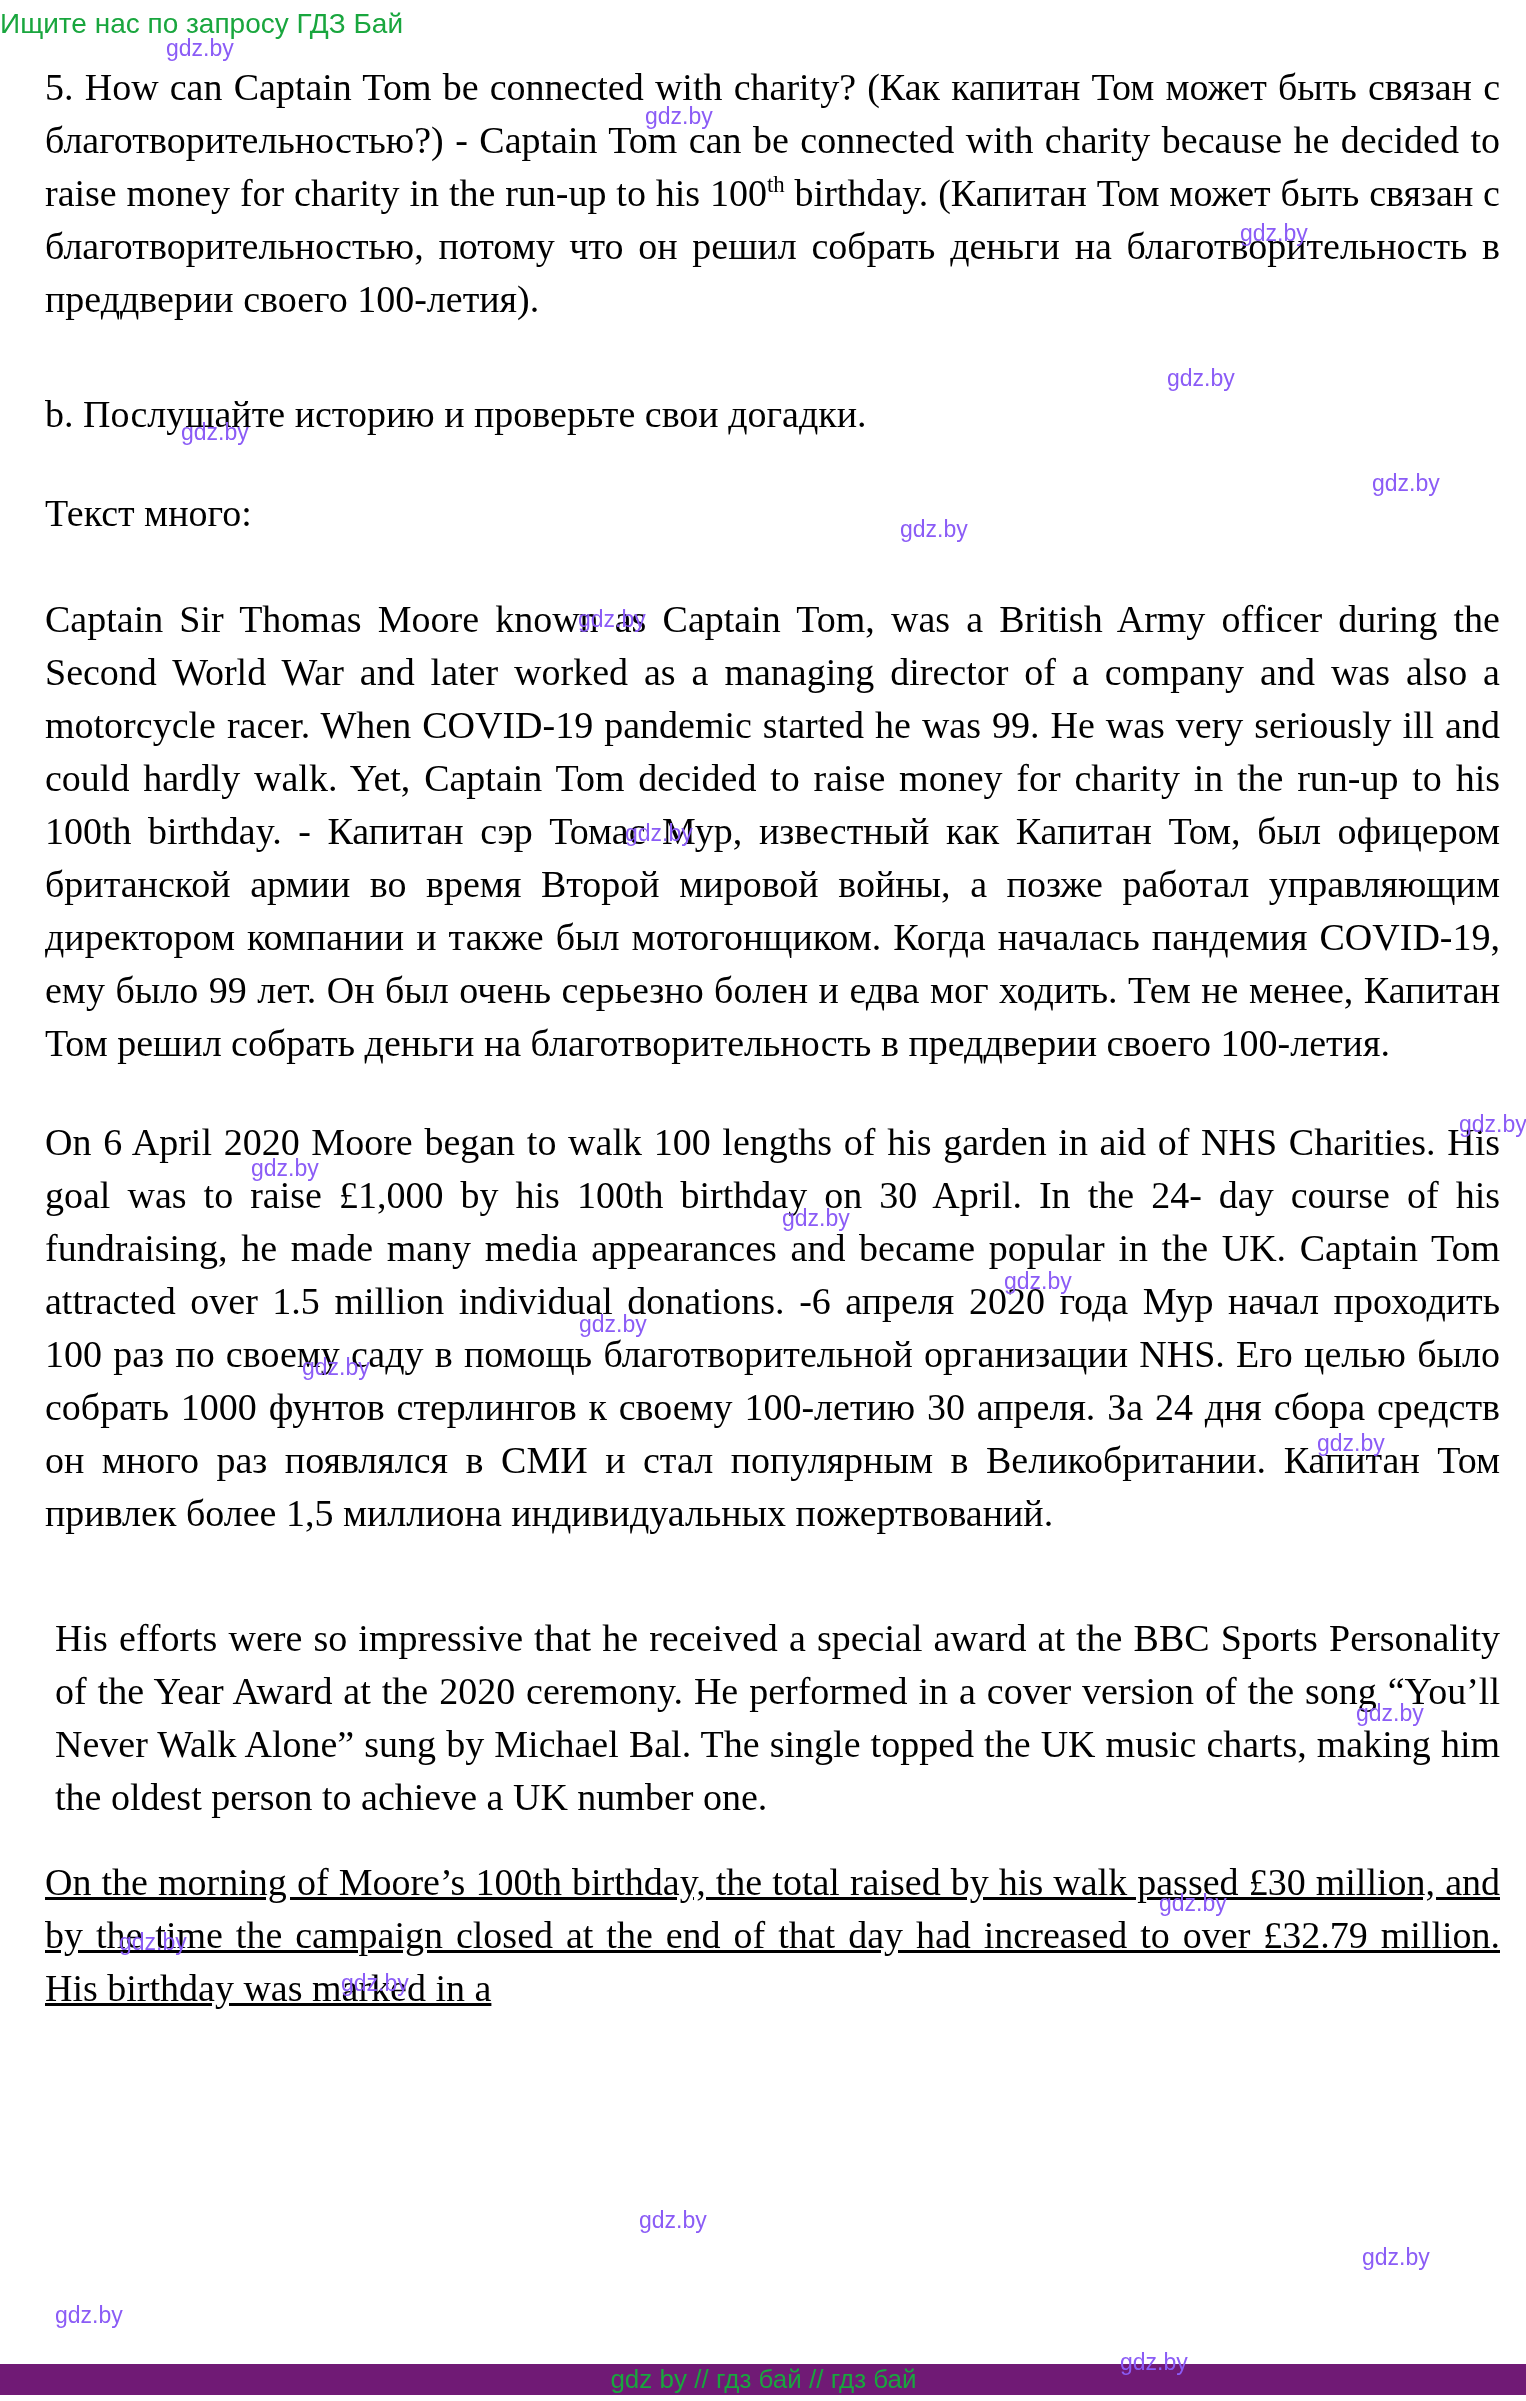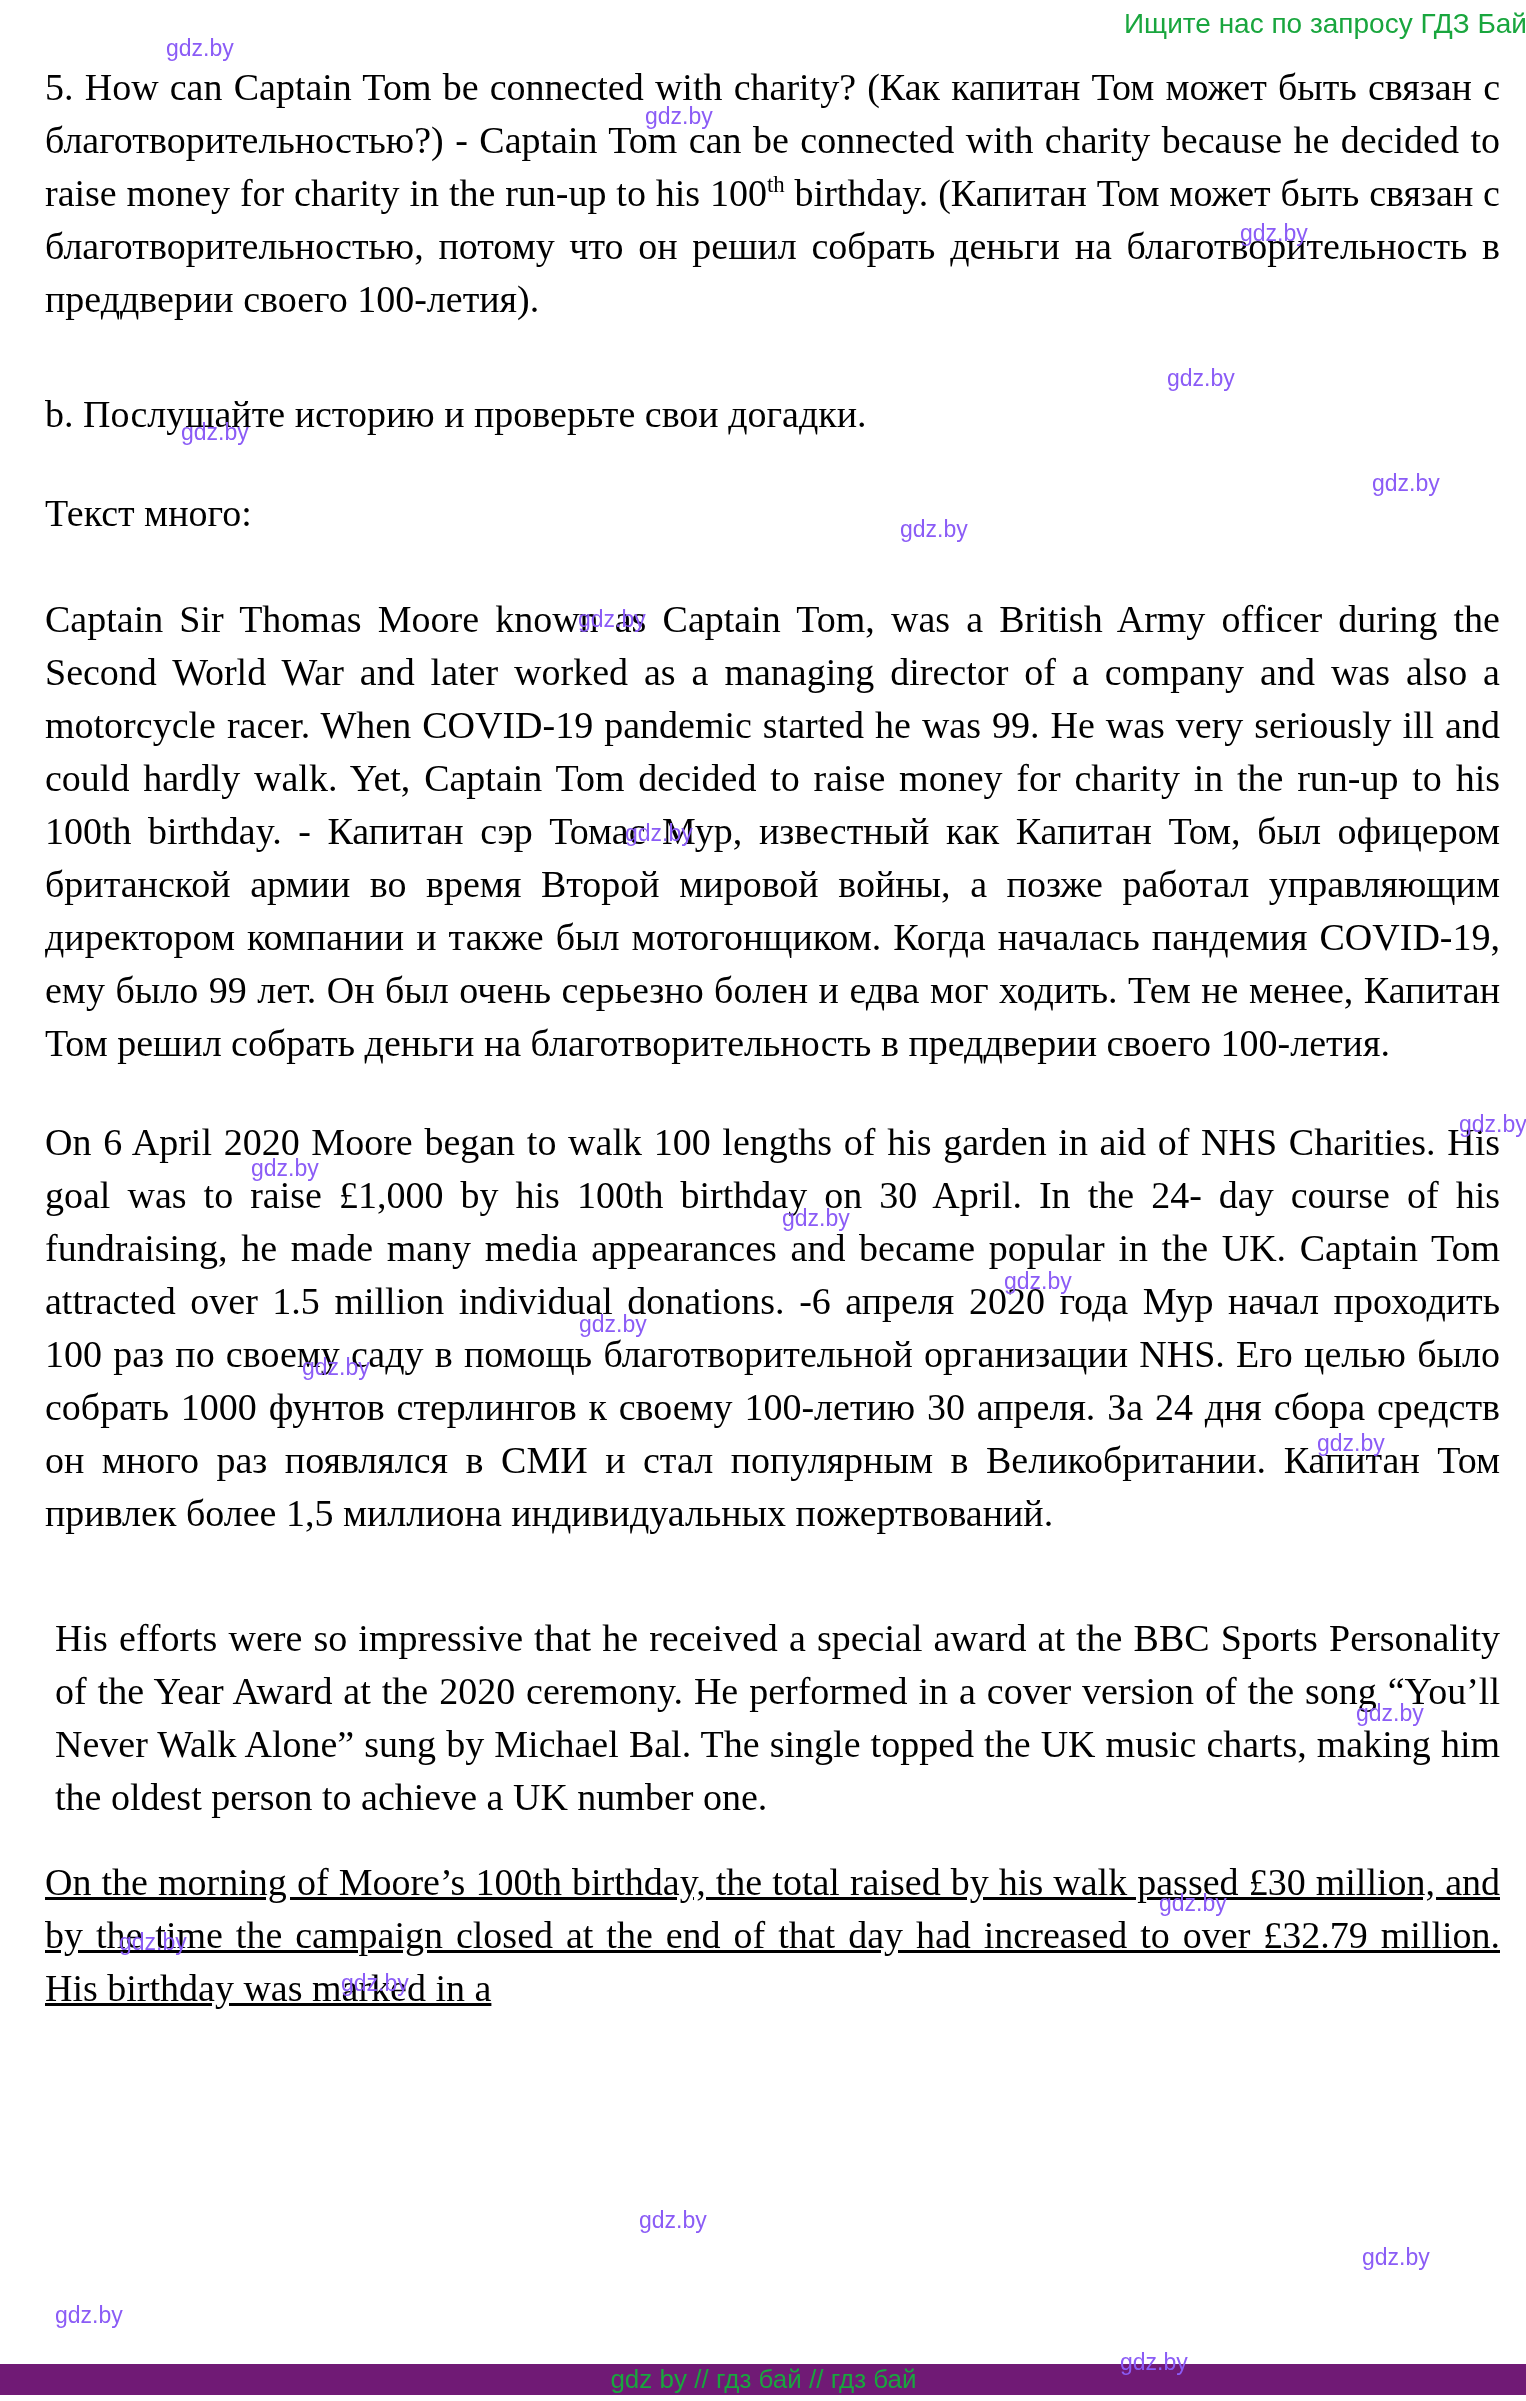--- a/index.html
+++ b/index.html
@@ -6,21 +6,21 @@
   html, body { background: #ffffff; }
   body {
     width: 1527px;
     height: 2401px;
     position: relative;
     overflow: hidden;
     font-family: "Liberation Serif", serif;
     color: #000000;
   }
   .banner {
-    text-align: right;
+    text-align: left;
     font-family: "Liberation Sans", sans-serif;
     font-size: 28px;
     color: #19a63e;
     padding-top: 8px;
     margin-bottom: 20.7px;
   }
   .content { padding: 0 27px 0 45px; }
   .para {
     font-size: 38px;
     line-height: 53px;

